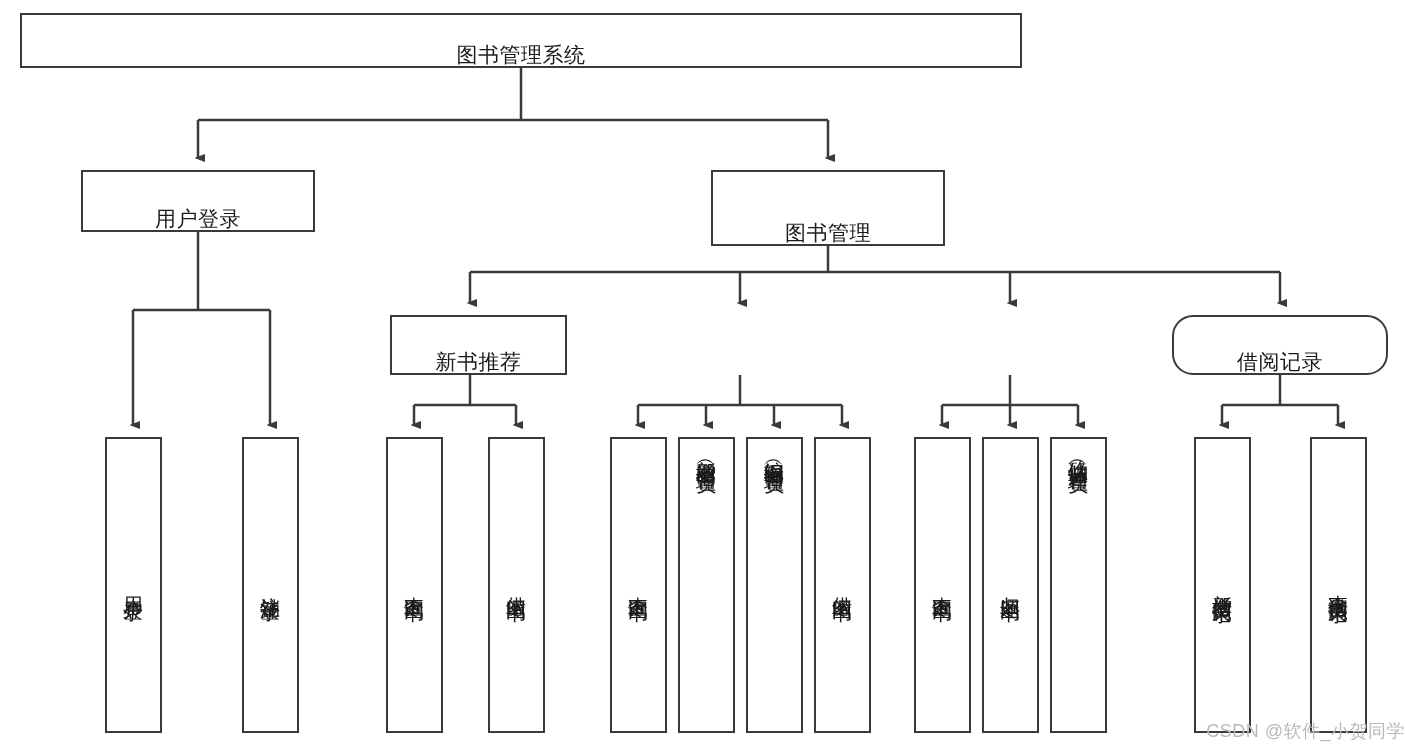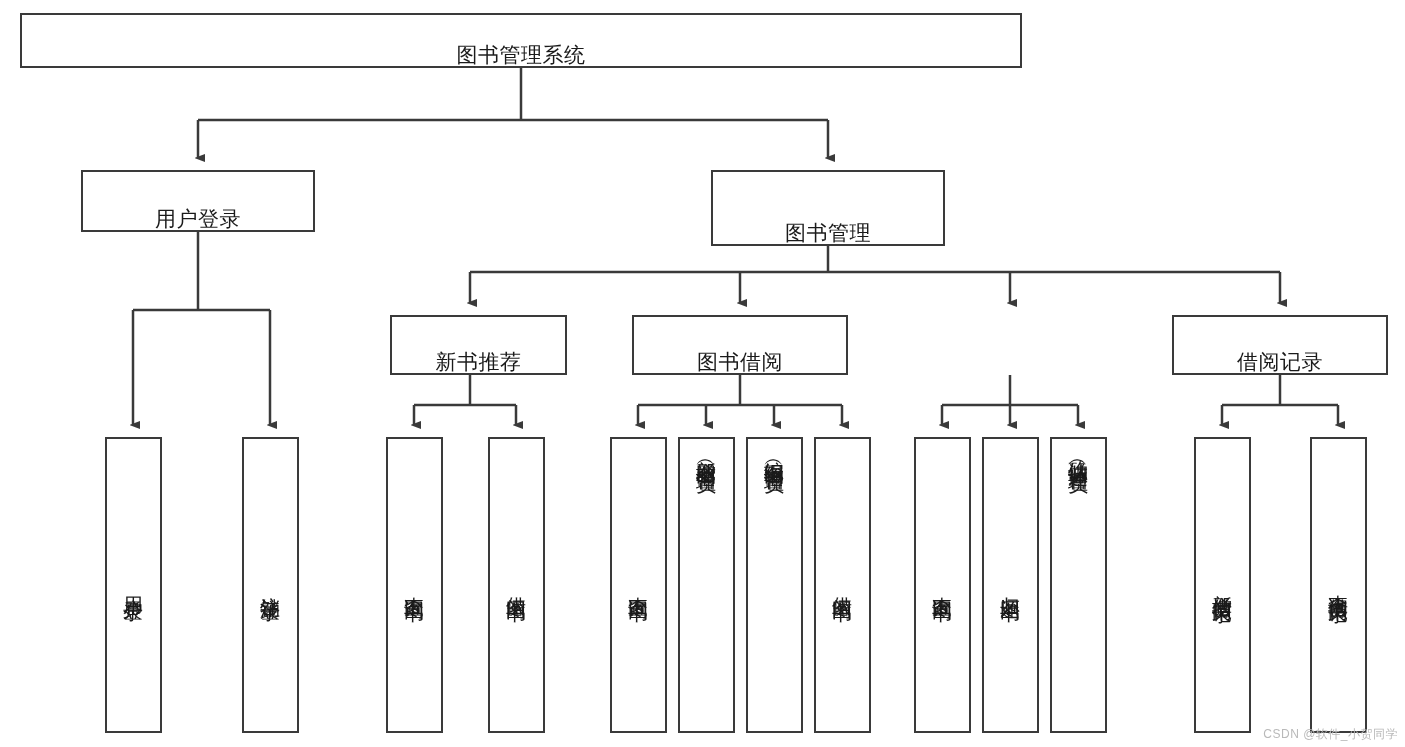--- a/index.html
+++ b/index.html
@@ -61,23 +61,23 @@
     line-height: 1.0;
     white-space: nowrap;
     user-select: none;
   }
   .node-box.vertical.align-mid {
     align-items: center;
     padding-top: 0;
   }
   #watermark {
     position: absolute;
-    right: 7px;
+    right: 0;
     bottom: 4px;
-    font-size: 12px;
+    font-size: 18px;
     color: #b9b9b9;
     letter-spacing: 0.5px;
     white-space: nowrap;
     user-select: none;
   }
 </style>
 </head>
 <body>
 
 <div id="diagram-root">
@@ -156,26 +156,23 @@
   </div>
 
   <div class="node-box horizontal" style="left:711px; top:170px; width:234px; height:76px;">
     <span class="node-label-h">图书管理</span>
   </div>
 
   <div class="node-box horizontal" style="left:362px; top:315px; width:177px; height:60px;margin-left:28px;">
     <span class="node-label-h">新书推荐</span>
   </div>
 
-  <div class="node-box horizontal" style="left:632px; top:315px; width:216px; height:60px;">
-    <span class="node-label-h">图书借阅</span>
-  </div>
-
-
-  <div class="node-box horizontal" style="left:1172px; top:315px; width:216px; height:60px;">
+
+
+  <div class="node-box horizontal" style="left:1172px; top:315px; width:216px; height:60px;border-radius:21px;">
     <span class="node-label-h">借阅记录</span>
   </div>
 
   <div class="node-box vertical align-mid" style="left:105px; top:437px; width:57px; height:296px;">
     <span class="node-label-v">用户登录</span>
   </div>
 
   <div class="node-box vertical align-mid" style="left:242px; top:437px; width:57px; height:296px;">
     <span class="node-label-v">注销登录</span>
   </div>

